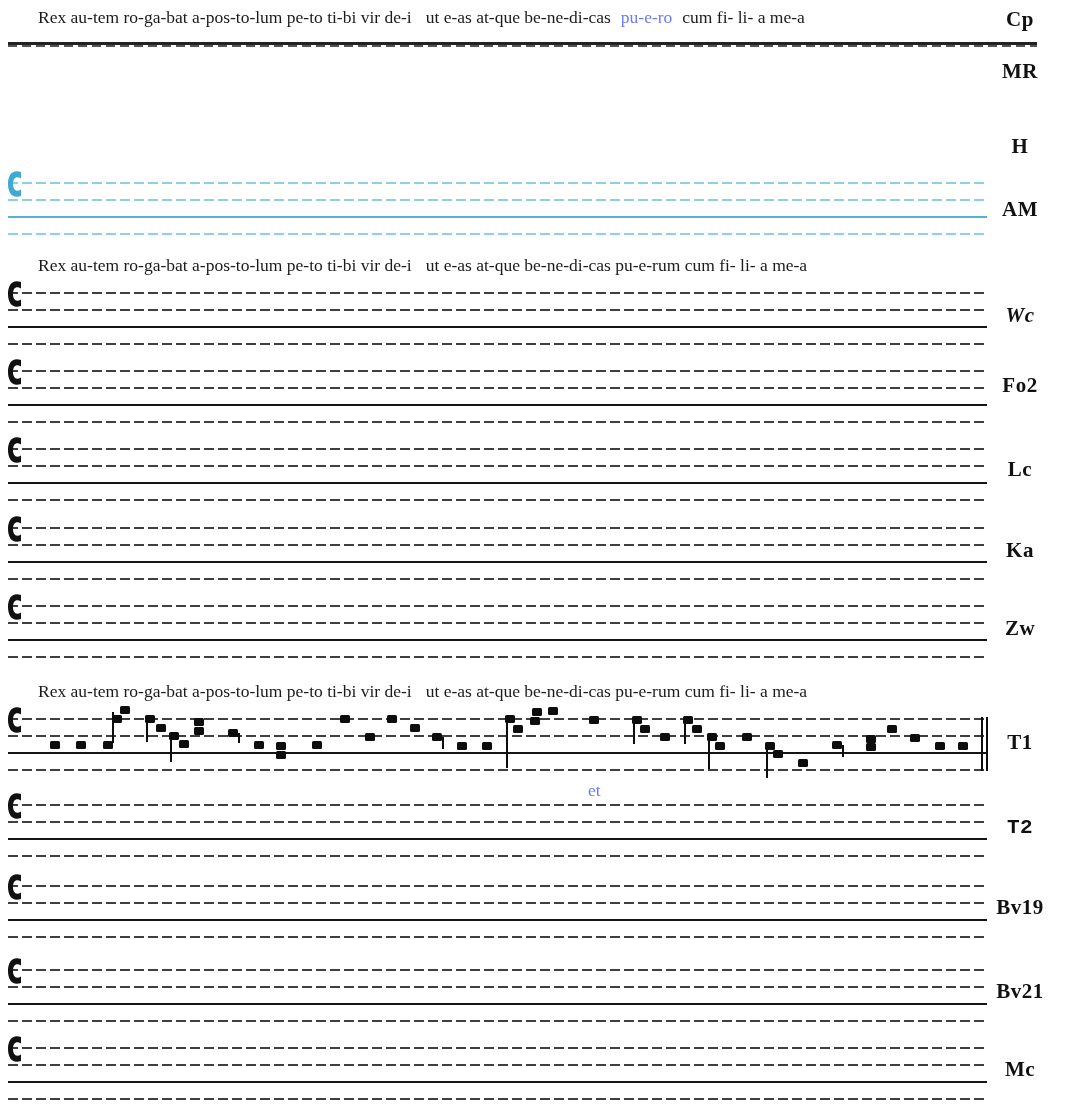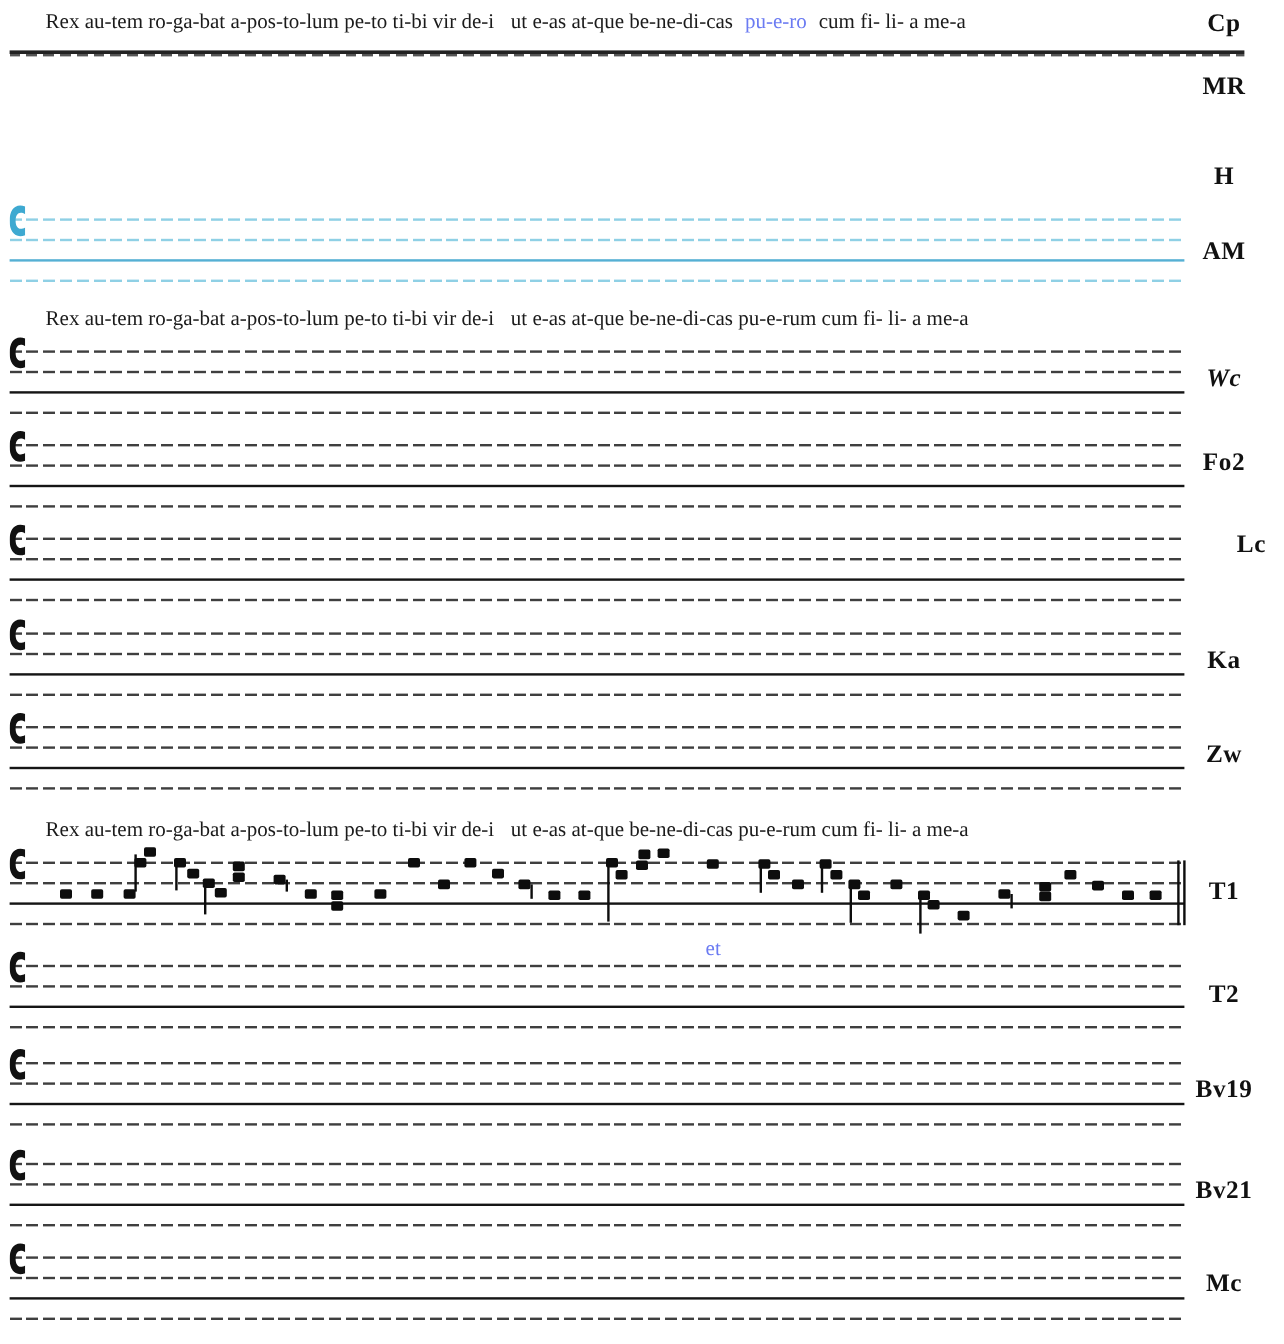--- a/index.html
+++ b/index.html
@@ -74,21 +74,21 @@
         <path d="M13,3 C4.5,0 0,6 0,15 C0,24 4.5,30 13,27 L13,20.5 C8,23.5 5,20.5 5,15 C5,9.5 8,6.5 13,9.5 Z" fill="#111111"></path>
       </svg></div>
     <div class="source-label" style="top: 373px;">Fo2</div>
     <div class="staff-line dashed-black" style="left: 8px; width: 979px; top: 370px;"></div>
     <div class="staff-line dashed-black" style="left: 8px; width: 979px; top: 387px;"></div>
     <div class="staff-line solid-black" style="left: 8px; width: 979px; top: 404px;"></div>
     <div class="staff-line dashed-black" style="left: 8px; width: 979px; top: 421px;"></div>
     <div class="clef" style="left: 8px; top: 357px;"><svg width="13" height="30" viewBox="0 0 13 30" xmlns="http://www.w3.org/2000/svg">
         <path d="M13,3 C4.5,0 0,6 0,15 C0,24 4.5,30 13,27 L13,20.5 C8,23.5 5,20.5 5,15 C5,9.5 8,6.5 13,9.5 Z" fill="#111111"></path>
       </svg></div>
-    <div class="source-label" style="top: 441px; text-align: right;">Lc</div>
+    <div class="source-label" style="top: 457px;">Lc</div>
     <div class="staff-line dashed-black" style="left: 8px; width: 979px; top: 448px;"></div>
     <div class="staff-line dashed-black" style="left: 8px; width: 979px; top: 465px;"></div>
     <div class="staff-line solid-black" style="left: 8px; width: 979px; top: 482px;"></div>
     <div class="staff-line dashed-black" style="left: 8px; width: 979px; top: 499px;"></div>
     <div class="clef" style="left: 8px; top: 435px;"><svg width="13" height="30" viewBox="0 0 13 30" xmlns="http://www.w3.org/2000/svg">
         <path d="M13,3 C4.5,0 0,6 0,15 C0,24 4.5,30 13,27 L13,20.5 C8,23.5 5,20.5 5,15 C5,9.5 8,6.5 13,9.5 Z" fill="#111111"></path>
       </svg></div>
     <div class="source-label" style="top: 538px;">Ka</div>
     <div class="staff-line dashed-black" style="left: 8px; width: 979px; top: 527px;"></div>
     <div class="staff-line dashed-black" style="left: 8px; width: 979px; top: 544px;"></div>
@@ -167,21 +167,21 @@
     <div class="stem" style="left: 238px; top: 733px; height: 10px;"></div>
     <div class="stem" style="left: 442px; top: 737px; height: 12px;"></div>
     <div class="stem" style="left: 506px; top: 719px; height: 49px;"></div>
     <div class="stem" style="left: 633px; top: 720px; height: 24px;"></div>
     <div class="stem" style="left: 684px; top: 720px; height: 24px;"></div>
     <div class="stem" style="left: 708px; top: 737px; height: 32px;"></div>
     <div class="stem" style="left: 766px; top: 746px; height: 32px;"></div>
     <div class="stem" style="left: 842px; top: 745px; height: 12px;"></div>
     <div class="barline" style="left: 981px; top: 717px; height: 54px;"></div>
     <div class="barline" style="left: 986px; top: 717px; height: 54px;"></div>
-    <div class="source-label" style="top: 816px;">T2</div>
+    <div class="source-label" style="top: 816px; font-family: Liberation Mono, monospace;">T2</div>
     <div class="lyric-line" style="left: 588px; top: 779px;"><span class="lyric-seg blue" style="margin-left: 0px;">et</span></div>
     <div class="staff-line dashed-black" style="left: 8px; width: 979px; top: 804px;"></div>
     <div class="staff-line dashed-black" style="left: 8px; width: 979px; top: 821px;"></div>
     <div class="staff-line solid-black" style="left: 8px; width: 979px; top: 838px;"></div>
     <div class="staff-line dashed-black" style="left: 8px; width: 979px; top: 855px;"></div>
     <div class="clef" style="left: 8px; top: 791px;"><svg width="13" height="30" viewBox="0 0 13 30" xmlns="http://www.w3.org/2000/svg">
         <path d="M13,3 C4.5,0 0,6 0,15 C0,24 4.5,30 13,27 L13,20.5 C8,23.5 5,20.5 5,15 C5,9.5 8,6.5 13,9.5 Z" fill="#111111"></path>
       </svg></div>
     <div class="source-label" style="top: 895px;">Bv19</div>
     <div class="staff-line dashed-black" style="left: 8px; width: 979px; top: 885px;"></div>

